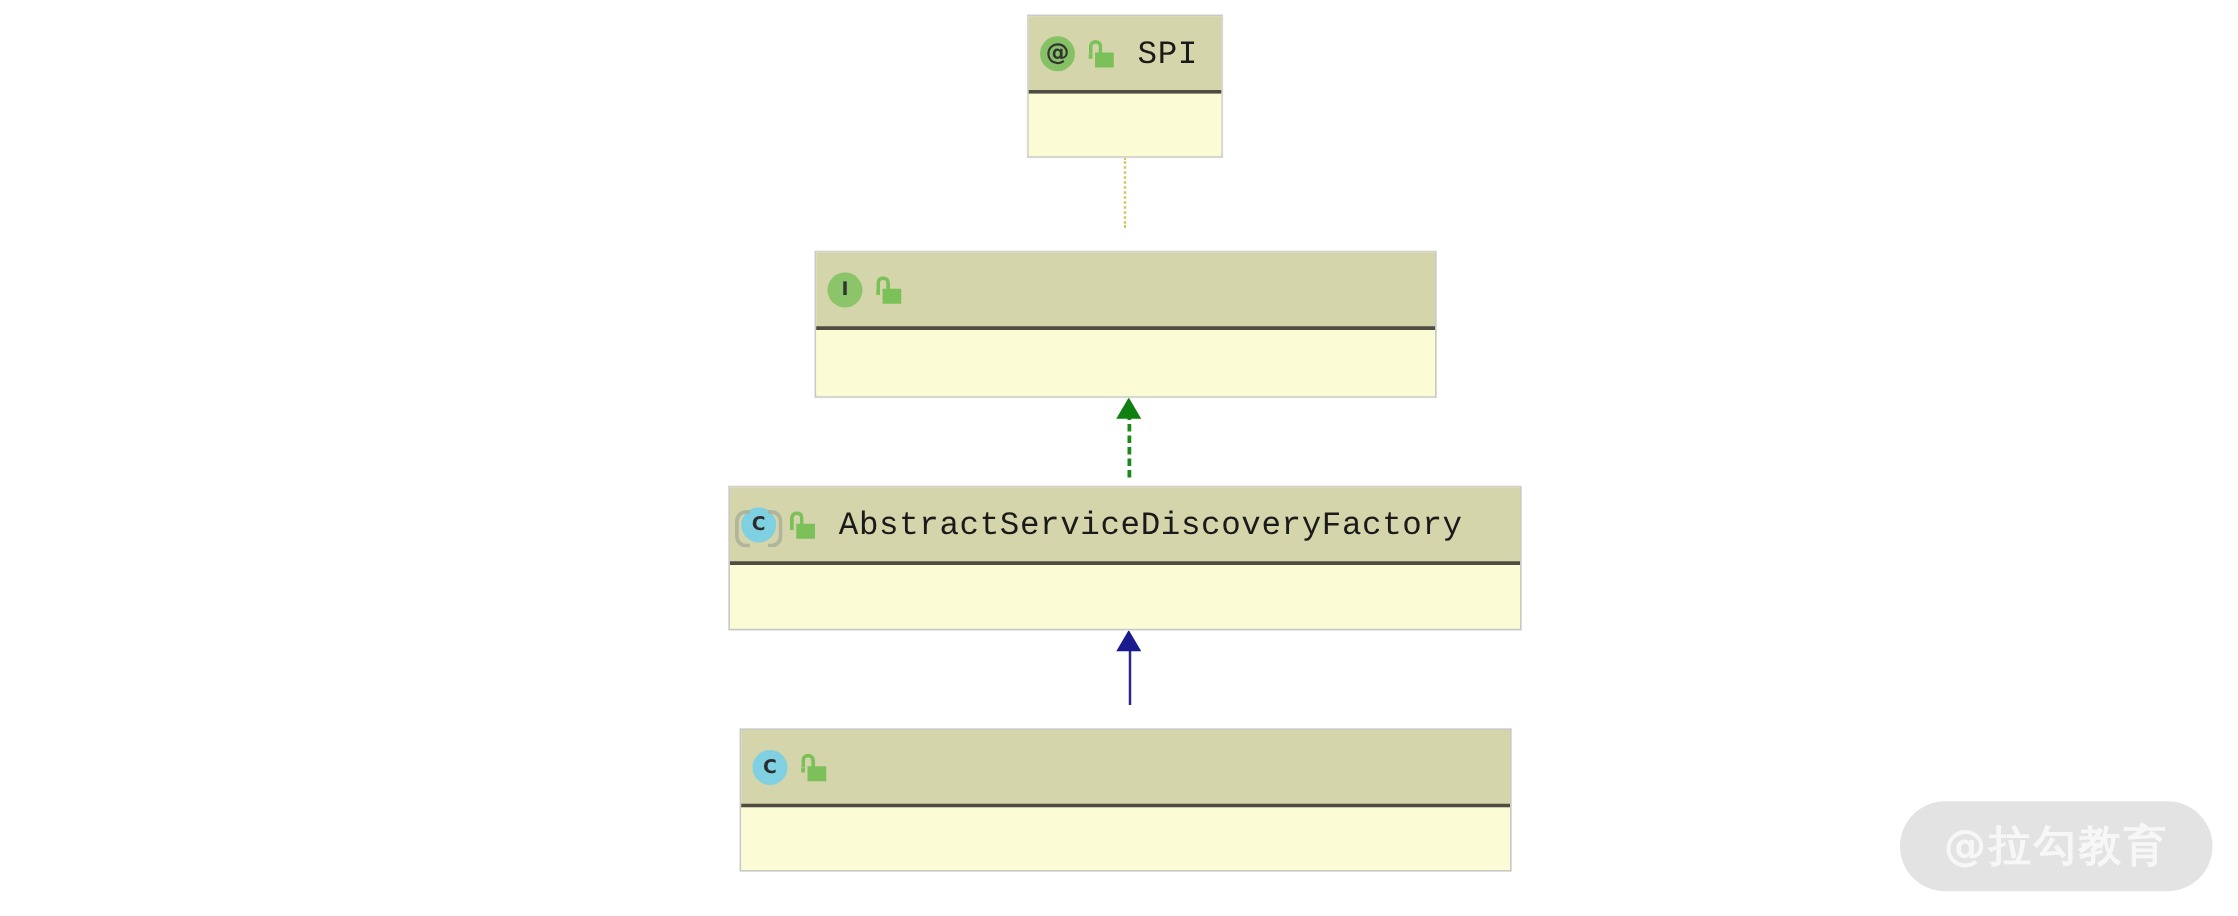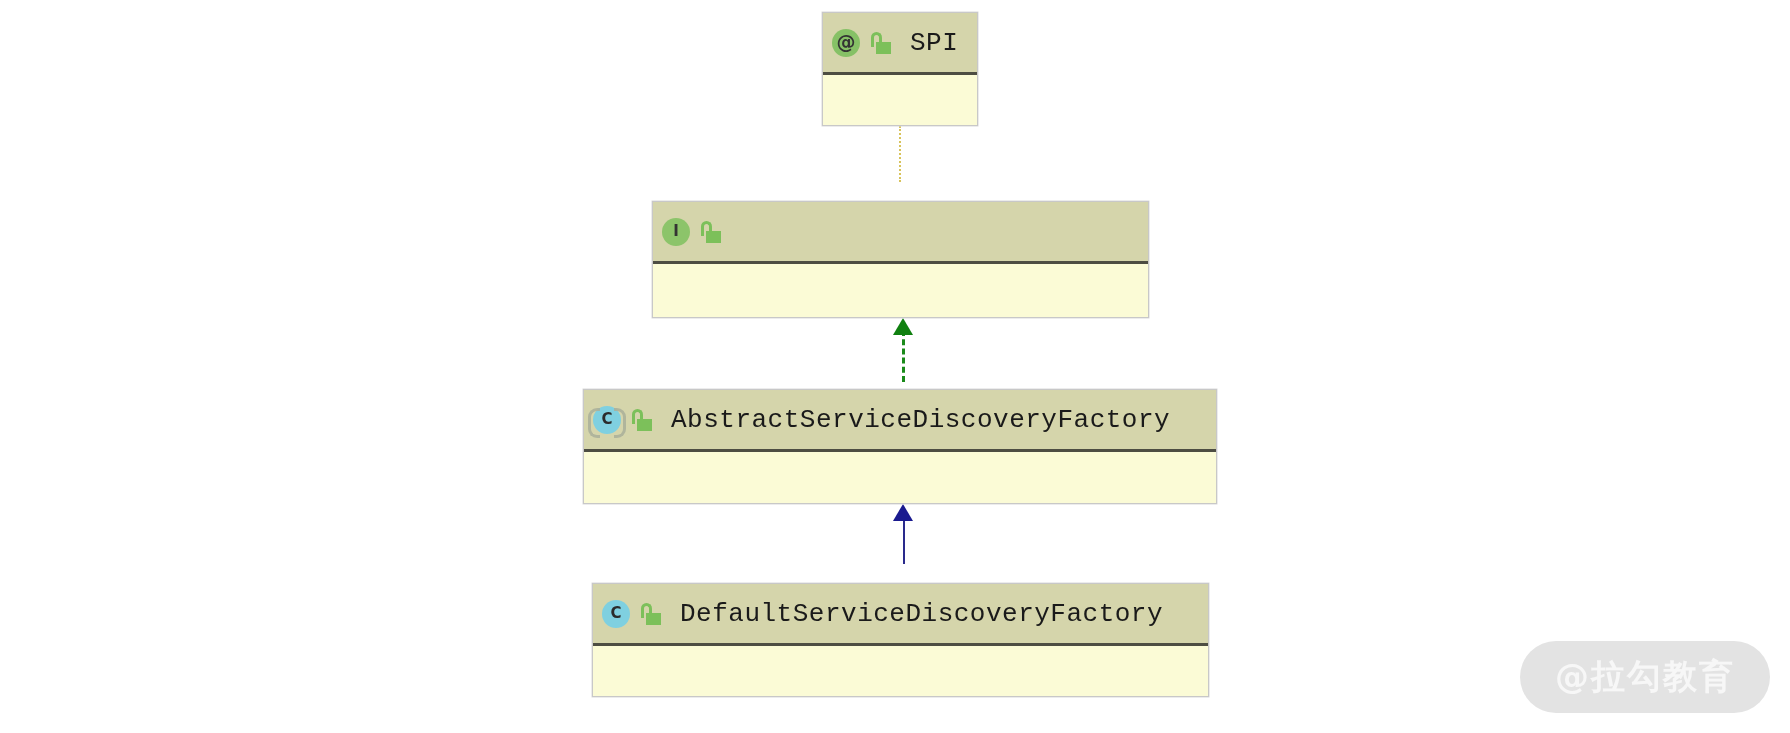--- a/index.html
+++ b/index.html
@@ -252,21 +252,20 @@
 
   <div class="uml-node" style="left:592px; top:583px; width:617px; height:114px;">
     <div class="uml-header" style="height:62px;">
       <span class="kind-icon kind-class">
         <span class="kind-disc">C</span>
       </span>
       <span class="lock-icon">
         <span class="shackle"></span>
           <span class="body"></span>
       </span>
-      <span class="uml-title">DefaultServiceDiscoveryFactory</span>
     </div>
     <div class="uml-body" style="height:48px;"></div>
   </div>
 
   <div id="watermark" style="left:1520px; top:641px; width:250px; height:72px;">
     <span>@拉勾教育</span>
   </div>
 
 </div>
 

